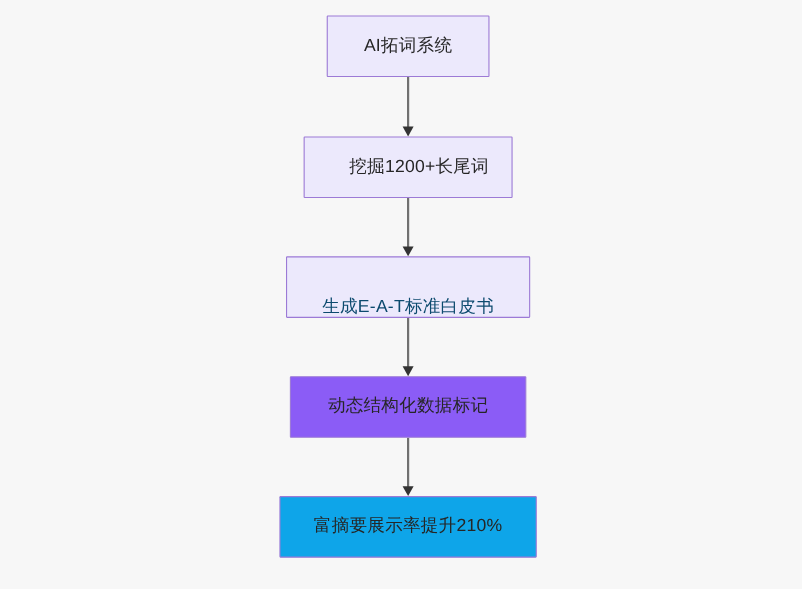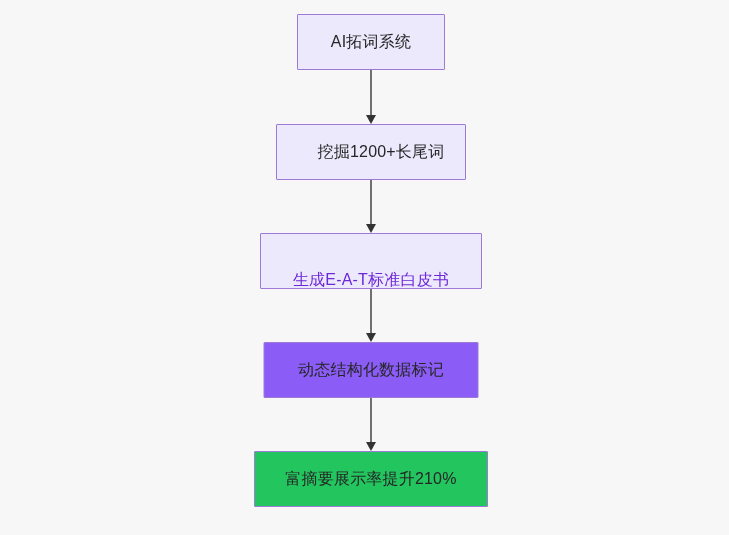--- a/index.html
+++ b/index.html
@@ -81,21 +81,21 @@
       <div class="edge-line" style="height: 45px; background: rgb(112, 112, 112);"></div>
       <div class="edge-arrowhead" style="border-top-color: rgb(51, 51, 51);"></div>
     </div>
     <div class="node" style="left: 371px; top: 14px; width: 148px; height: 56px; background: rgb(236, 233, 252); border-color: rgb(156, 122, 214);">
       <span class="node-label" style="color: rgb(38, 38, 38);">AI拓词系统</span>
     </div>
     <div class="node" style="left: 371px; top: 124px; width: 190px; height: 56px; background: rgb(236, 233, 252); border-color: rgb(156, 122, 214); padding-left: 20px;">
       <span class="node-label" style="color: rgb(38, 38, 38);">挖掘1200+长尾词</span>
     </div>
     <div class="node" style="left: 371px; top: 233px; width: 222px; height: 56px; background: rgb(236, 233, 252); border-color: rgb(156, 122, 214);">
-      <span class="node-label" style="color: #6d28d9; margin-top: 38px;">生成E-A-T标准白皮书</span>
+      <span class="node-label" style="color: #0c4a6e; margin-top: 38px;">生成E-A-T标准白皮书</span>
     </div>
     <div class="node" style="left: 371px; top: 342px; width: 215px; height: 56px; background: #8b5cf6; border-color: rgb(156, 122, 214);">
       <span class="node-label" style="color: rgb(38, 38, 38);">动态结构化数据标记</span>
     </div>
-    <div class="node" style="left: 371px; top: 451px; width: 234px; height: 56px; background: #22c55e; border-color: rgb(156, 122, 214);">
+    <div class="node" style="left: 371px; top: 451px; width: 234px; height: 56px; background: #0ea5e9; border-color: rgb(156, 122, 214);">
       <span class="node-label" style="color: rgb(38, 38, 38);">富摘要展示率提升210%</span>
     </div>
   </div>
 
 </body></html>

